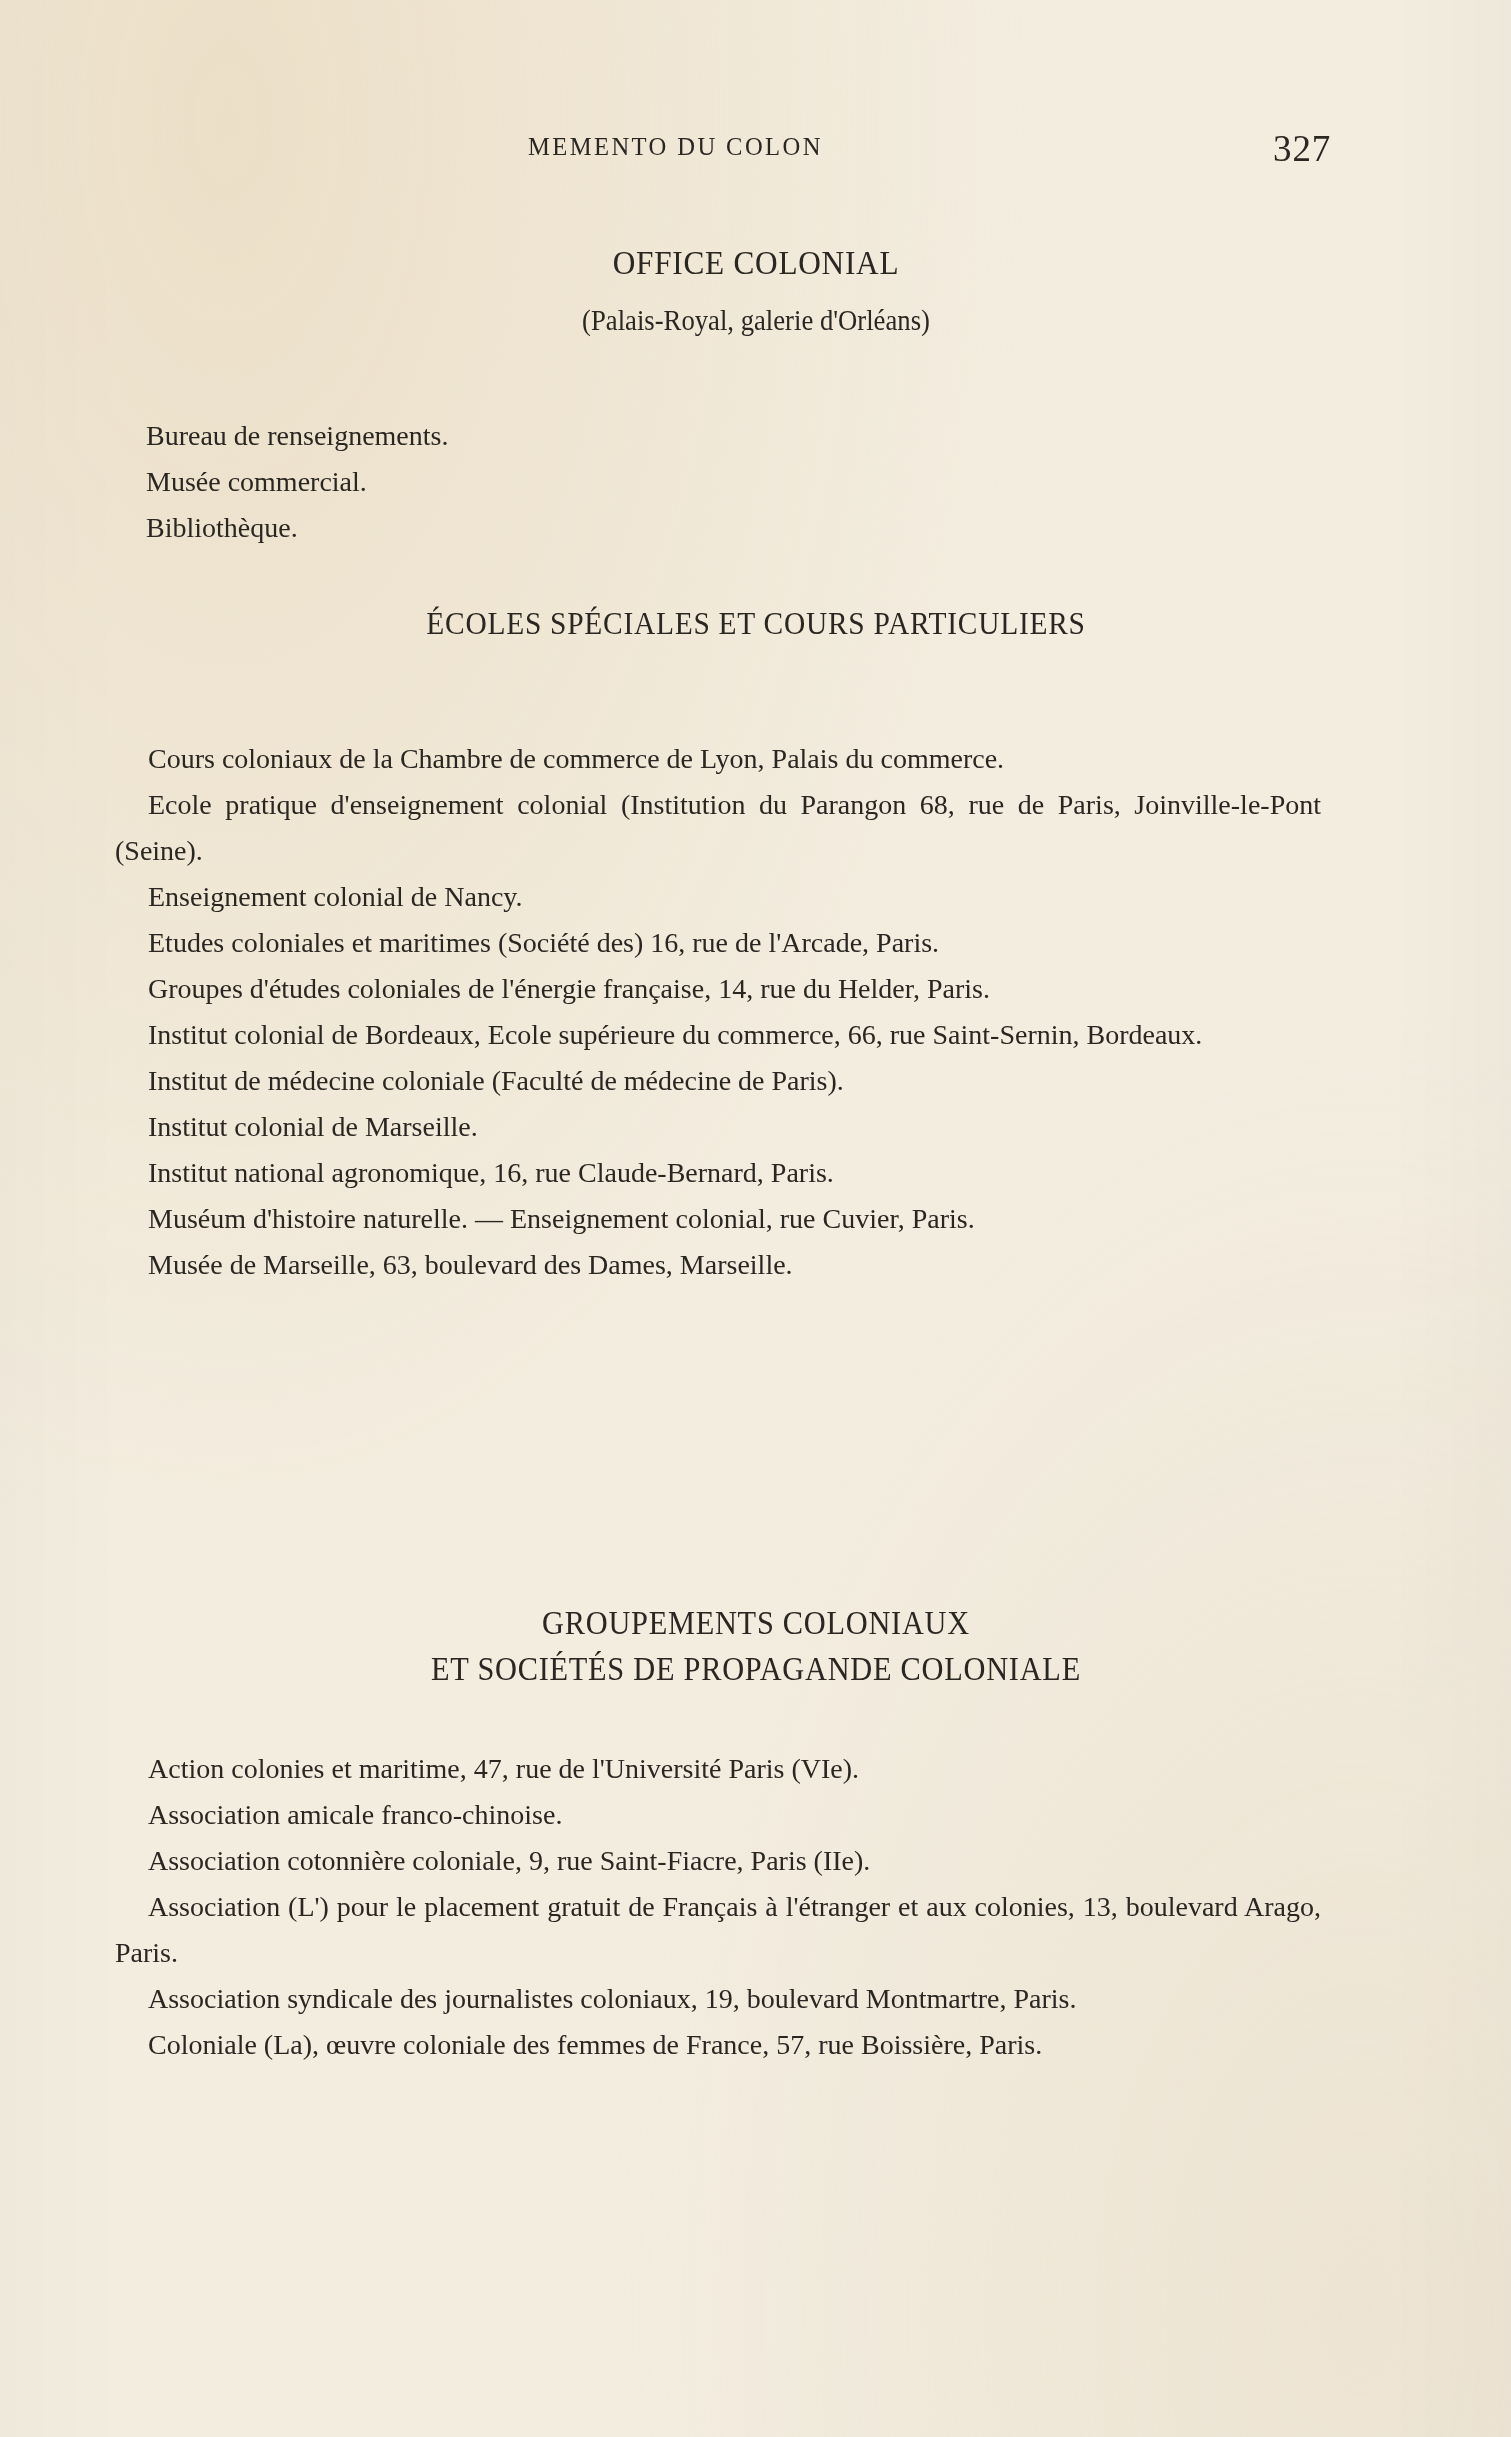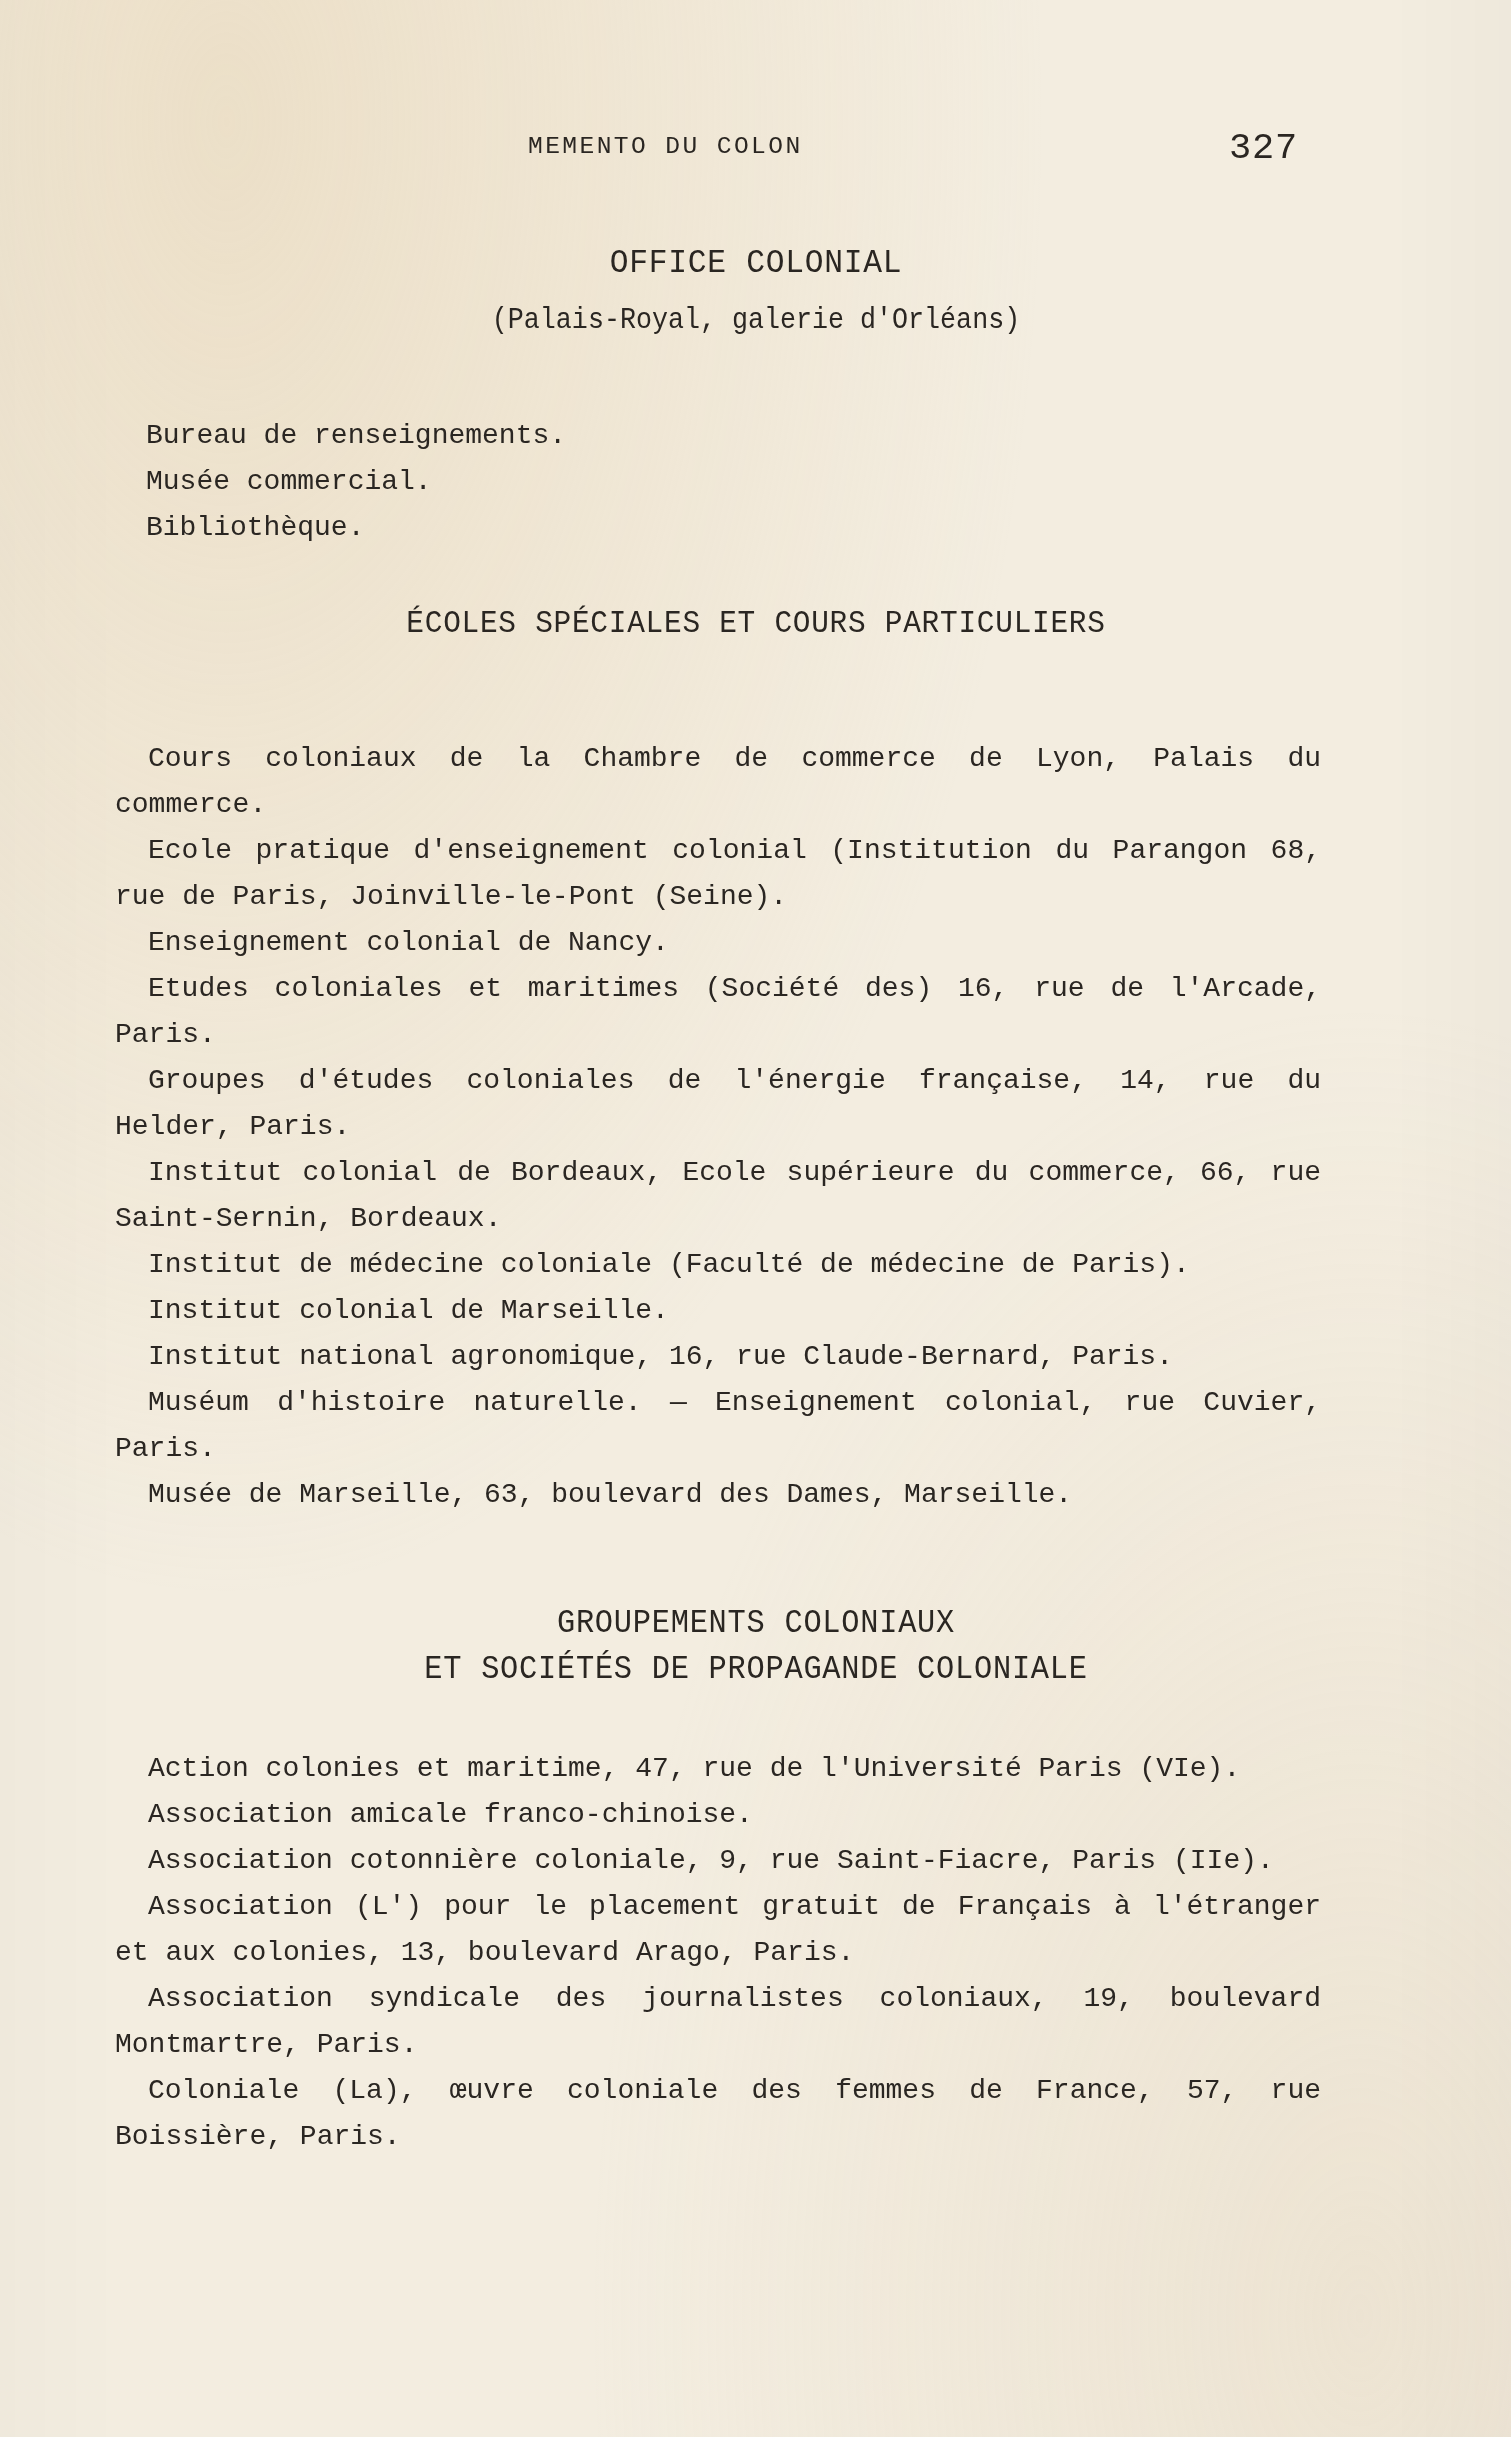--- a/index.html
+++ b/index.html
@@ -7,27 +7,27 @@
     width:1512px; height:2438px; overflow:hidden;
     background:#f3ede0;
     background-image:
       radial-gradient(ellipse at 15% 5%, rgba(230,212,180,0.55) 0%, rgba(230,212,180,0) 45%),
       radial-gradient(ellipse at 90% 95%, rgba(225,210,185,0.35) 0%, rgba(225,210,185,0) 40%),
       linear-gradient(90deg, rgba(0,0,0,0.015) 0%, rgba(0,0,0,0) 8%, rgba(0,0,0,0) 92%, rgba(0,0,0,0.02) 100%);
     font-family:"Liberation Serif","DejaVu Serif",serif;
     color:#2a2622;
     position:relative;
   }
-  .page { position:absolute; left:0; top:0; width:1512px; height:2438px;font-family:Liberation Mono, monospace; }
+  .page { position:absolute; left:0; top:0; width:1512px; height:2438px; }
   .running-head {
     position:absolute; top:133px; left:528px; width:794px;
     font-size:24.6px; letter-spacing:2.4px;
   }
   .folio {
-    position:absolute; top:127px; right:214px;
+    position:absolute; top:127px; right:181px;
     font-size:37px; letter-spacing:0.8px;
   }
   .centered {
     position:absolute; left:0; width:1512px; text-align:center;
     transform:scaleX(0.92);
   }
   .sec-title { font-size:34px; letter-spacing:0.8px; }
   .sec-sub { font-size:29px; }
   .body-block {
     position:absolute; left:115px; width:1206px;

